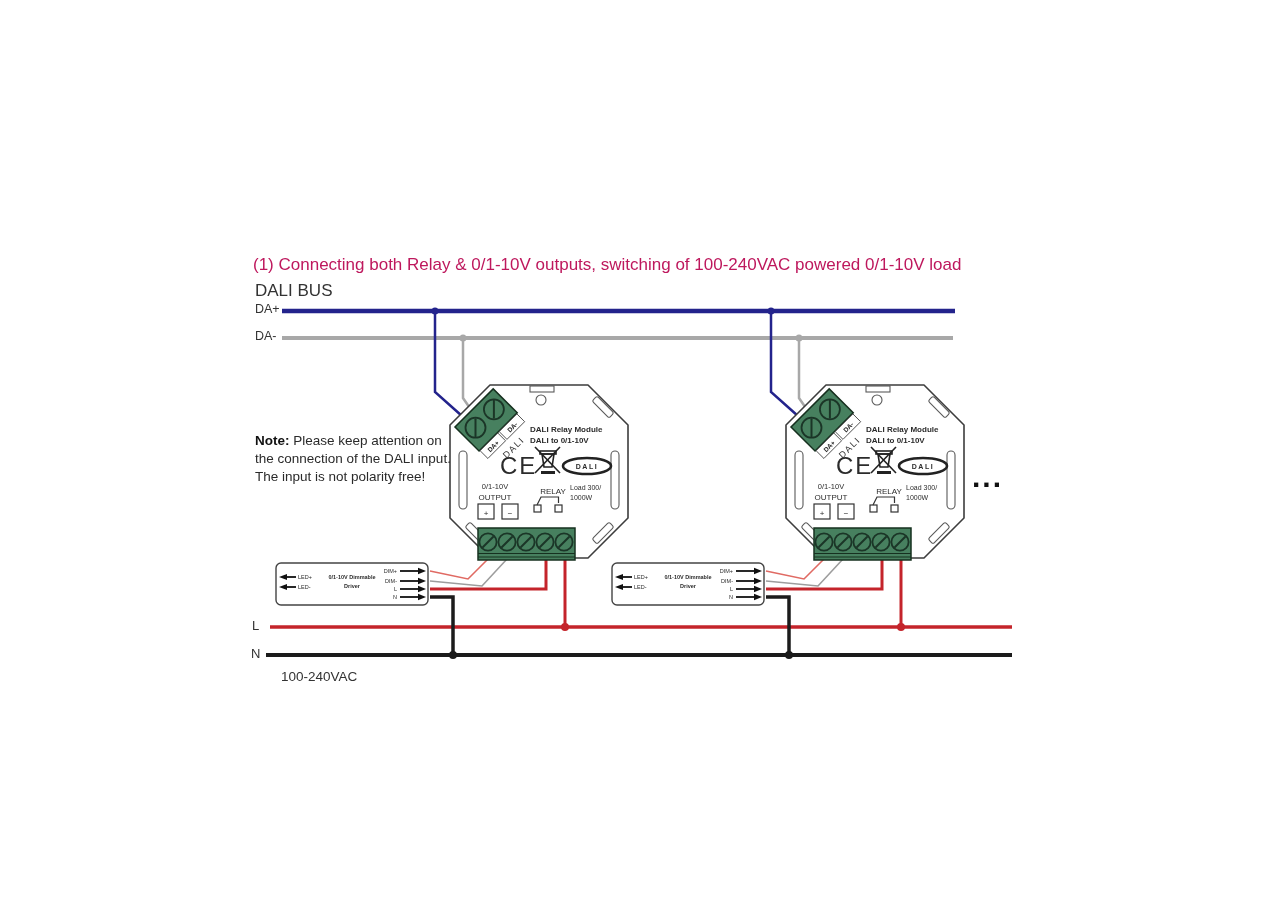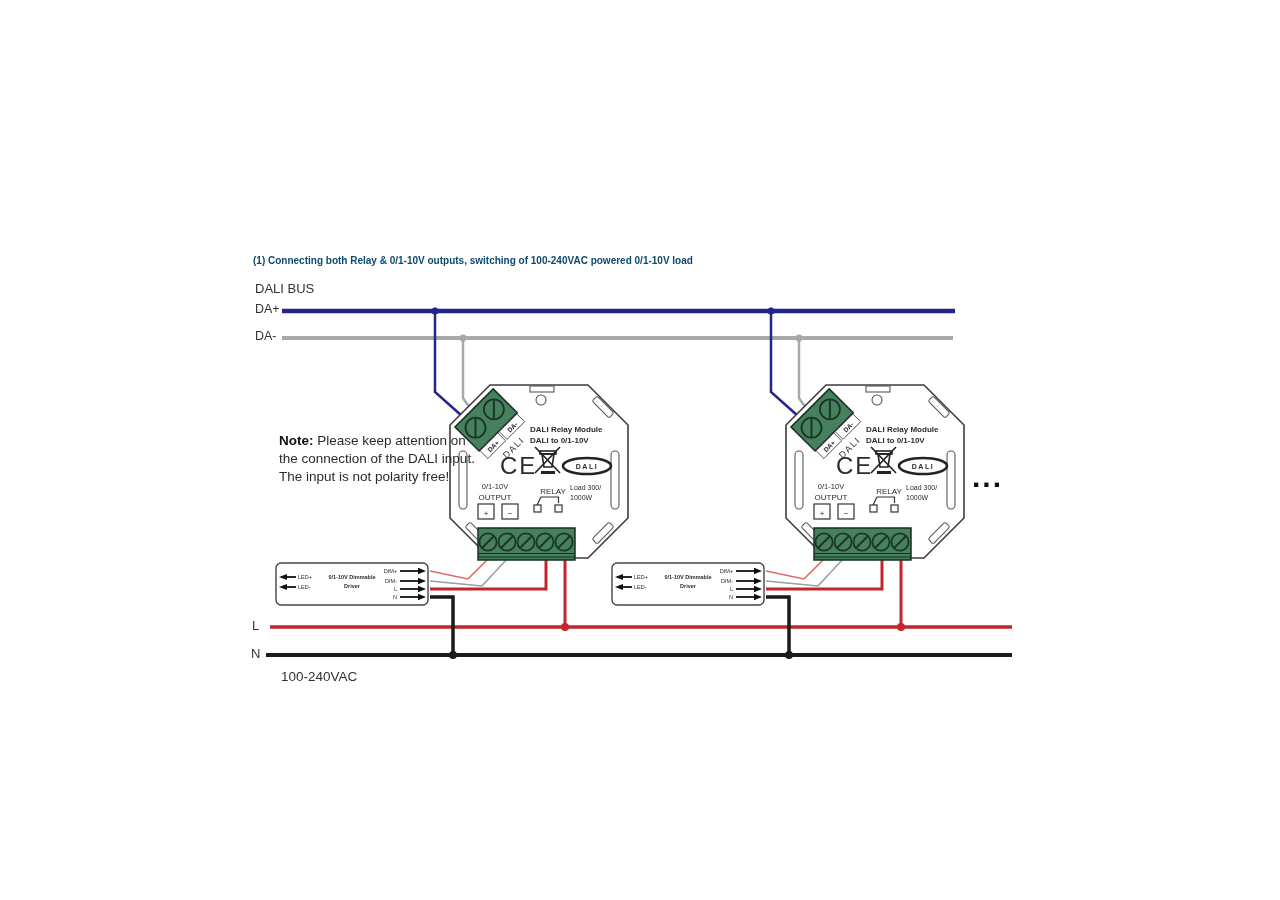--- a/index.html
+++ b/index.html
@@ -1,23 +1,23 @@
 <!DOCTYPE html>
 <html><head>
 <meta charset="utf-8">
 <style>
   html,body{margin:0;padding:0;background:#fff;}
   .canvas{position:relative;width:1280px;height:900px;background:#fff;overflow:hidden;
           font-family:"Liberation Sans",sans-serif;color:#222;}
   .abs{position:absolute;}
-  .title{left:253px;top:255px;font-size:10px;font-weight:bold;color:#0c4a6e;white-space:nowrap;}
-  .buslabel{left:255px;top:281px;font-size:13px;color:#333;}
+  .title{left:253px;top:255px;font-size:17px;font-weight:normal;color:#be185d;white-space:nowrap;}
+  .buslabel{left:255px;top:281px;font-size:17px;color:#333;}
   .da-plus{left:255px;top:302px;font-size:12.5px;color:#333;}
   .da-minus{left:255px;top:329px;font-size:12.5px;color:#333;}
-  .note{left:255px;top:432px;width:202px;font-size:13.5px;line-height:1.34;color:#2a2a2a;margin-left:24px;}
+  .note{left:255px;top:432px;width:202px;font-size:13.5px;line-height:1.34;color:#2a2a2a;}
   .note b{color:#111;}
   .l-label{left:252px;top:618px;font-size:13px;color:#333;}
   .n-label{left:251px;top:646px;font-size:13px;color:#333;}
   .voltage{left:281px;top:631px;font-size:13.5px;color:#333;margin-top:38px;}
   .ellipsis{left:972px;top:460px;font-size:30px;font-weight:900;letter-spacing:2px;color:#111;}
   svg{position:absolute;left:0;top:0;}
   svg text{font-family:"Liberation Sans",sans-serif;fill:#2b2b2b;}
   .t8{font-size:8px;}
   .t8b{font-size:8px;font-weight:bold;}
   .t75{font-size:7.5px;}

